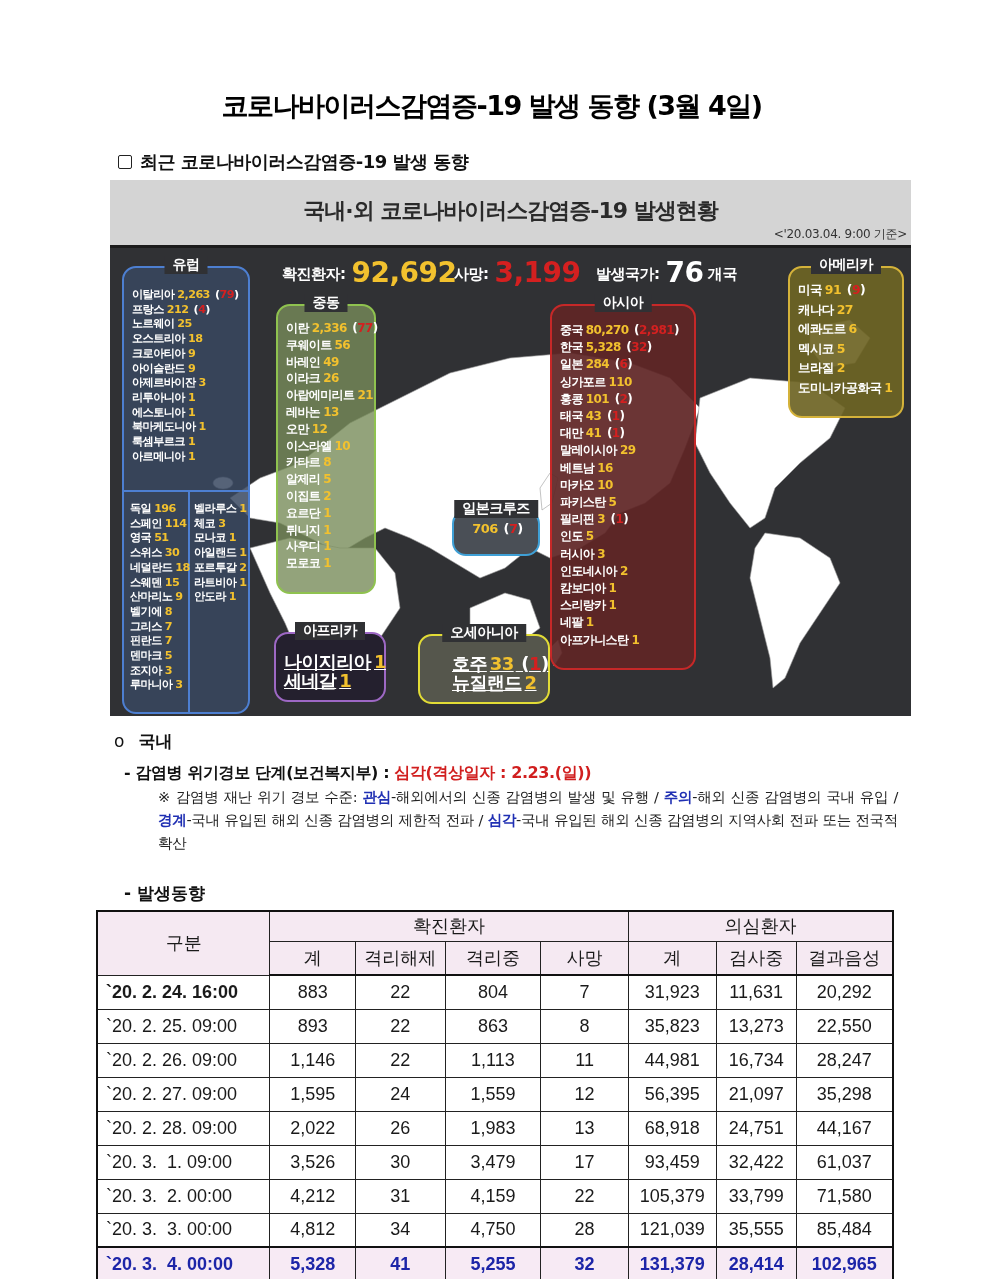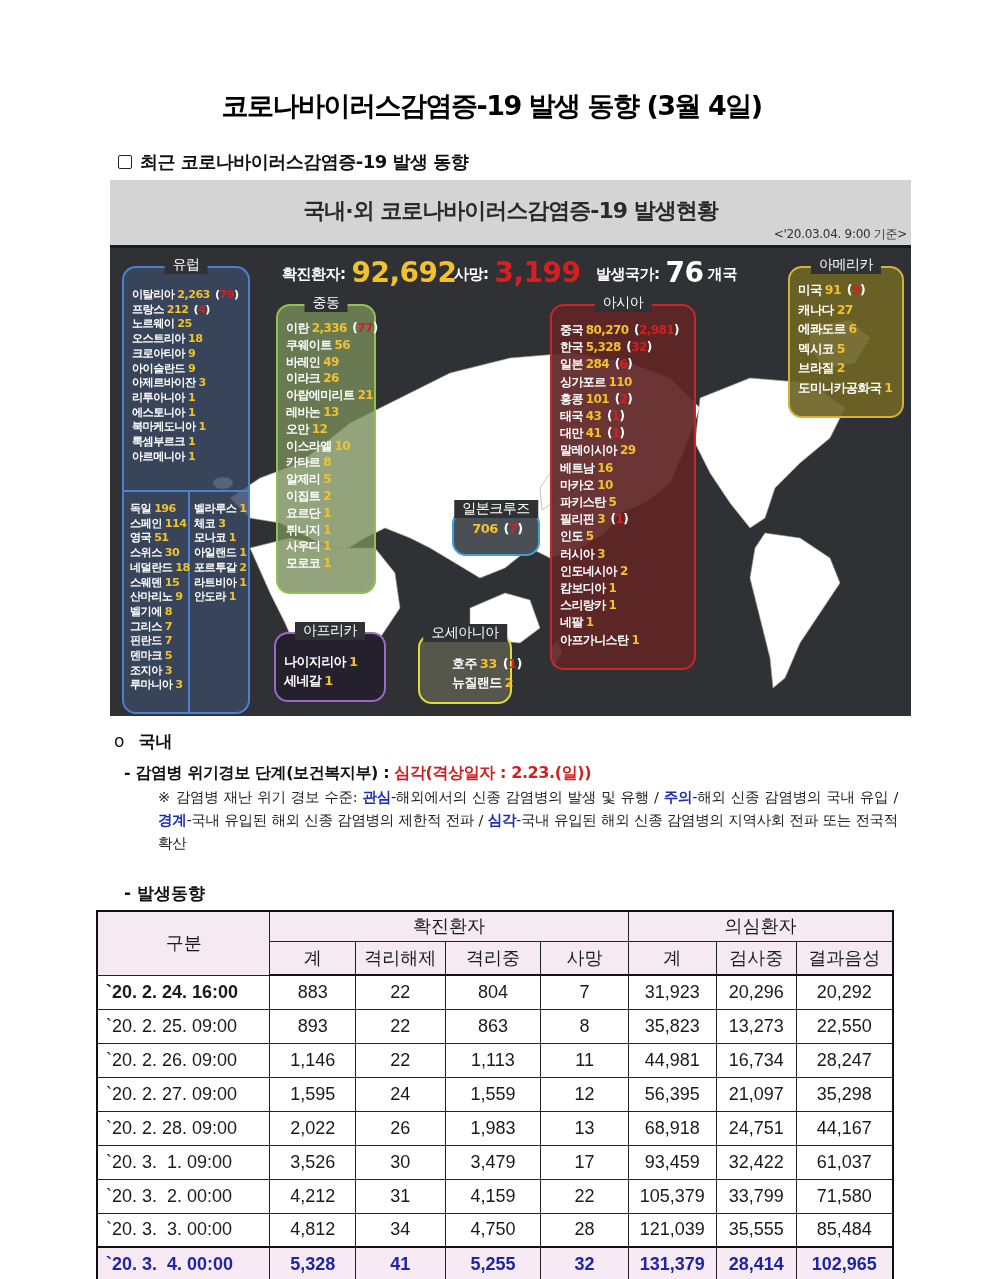--- a/index.html
+++ b/index.html
@@ -24,38 +24,38 @@
   .map { position: absolute; left: 0; top: 68px; width: 801px; height: 468px; }
 
   .stat { position: absolute; top: 76px; color: #fff; font-weight: bold; white-space: nowrap; }
   .stat .lbl { font-size: 15px; letter-spacing: -0.5px; }
   .stat .big { font-size: 28px; letter-spacing: -0.5px; margin-left: 6px; vertical-align: -3px; }
   .stat .unit { font-size: 15px; margin-left: 4px; }
 
   .region { position: absolute; border-radius: 14px; border: 2px solid; padding: 6px 8px; }
   .region-label {
     position: absolute; top: -12px; left: 50%; transform: translateX(-50%);
-    background: #303134; color: #fff; font-weight: normal; font-size: 14px; padding: 0 8px; white-space: nowrap; letter-spacing: -0.5px;
+    background: #303134; color: #fff; font-weight: bold; font-size: 14px; padding: 0 8px; white-space: nowrap; letter-spacing: -0.5px;
   }
   .clist { list-style: none; font-size: 11.2px; font-weight: bold; color: #fff; line-height: 14.7px; letter-spacing: -0.6px; white-space: nowrap; }
   .clist .n { color: #f2c12e; margin-left: 3px; }
   .clist .d { color: #fff; margin-left: 2px; }
   .clist .d b { color: #d42020; }
 
   .eu { left: 12px; top: 86px; width: 128px; height: 448px; border-color: #4d7fd1; background: rgba(56,72,96,0.85); }
   .eu .split { position: absolute; left: 0; right: 0; top: 222px; border-top: 2px solid #4d7fd1; }
   .eu .vsplit { position: absolute; left: 64px; top: 222px; bottom: 0; border-left: 2px solid #4d7fd1; }
   .me { left: 166px; top: 124px; width: 100px; height: 290px; border-color: #8fc24f; background: rgba(120,140,90,0.8); }
   .af { left: 164px; top: 452px; width: 112px; height: 70px; border-color: #9d68c4; background: #24202e; }
   .cruise { left: 342px; top: 330px; width: 88px; height: 46px; border-color: #3fa0d6; background: #4a4f56; }
-  .oc { left: 308px; top: 454px; width: 94px; height: 70px; border-color: #e2dc36; background: #55564c; padding-left: 18px; }
+  .oc { left: 308px; top: 454px; width: 132px; height: 70px; border-color: #e2dc36; background: #55564c; padding-left: 18px; }
   .as { left: 440px; top: 124px; width: 146px; height: 366px; border-color: #c62828; background: rgba(96,38,38,0.93); }
   .am { left: 678px; top: 86px; width: 116px; height: 152px; border-color: #d4b23a; background: rgba(110,100,36,0.92); }
 
-  .af .clist, .oc .clist { font-size: 13px; line-height: 19px; }
+  .af .clist, .oc .clist { font-size: 18px; line-height: 19px; text-decoration: underline; }
   .cruise .clist { font-size: 13px; text-align: center; padding-top: 4px; }
 
   
   .o-head { position: absolute; left: 114px; top: 730px; font-size: 17px; font-weight: bold; }
   .o-head .o { font-weight: normal; margin-right: 14px; }
   .alert-line { position: absolute; left: 124px; top: 763px; font-size: 16px; font-weight: bold; letter-spacing: -0.4px; }
   .alert-line .red { color: #d11f1f; }
   .note { position: absolute; left: 158px; top: 786px; width: 740px; font-size: 14.5px; line-height: 23px; letter-spacing: -0.3px; color: #222; text-align: justify; }
   .note .kw { color: #1f2fb3; font-weight: bold; }
   .trend-head { position: absolute; left: 124px; top: 882px; font-size: 17px; font-weight: bold; }
@@ -287,21 +287,21 @@
       </tr>
   </thead>
   <tbody id="tbody">
       <tr>
         <td class="date" style="white-space: pre; font-weight: bold;">`20. 2. 24. 16:00</td>
         <td>883</td>
         <td>22</td>
         <td>804</td>
         <td>7</td>
         <td>31,923</td>
-        <td>20,296</td>
+        <td>11,631</td>
         <td>20,292</td>
       </tr>
       <tr>
         <td class="date" style="white-space: pre;">`20. 2. 25. 09:00</td>
         <td>893</td>
         <td>22</td>
         <td>863</td>
         <td>8</td>
         <td>35,823</td>
         <td>13,273</td>

